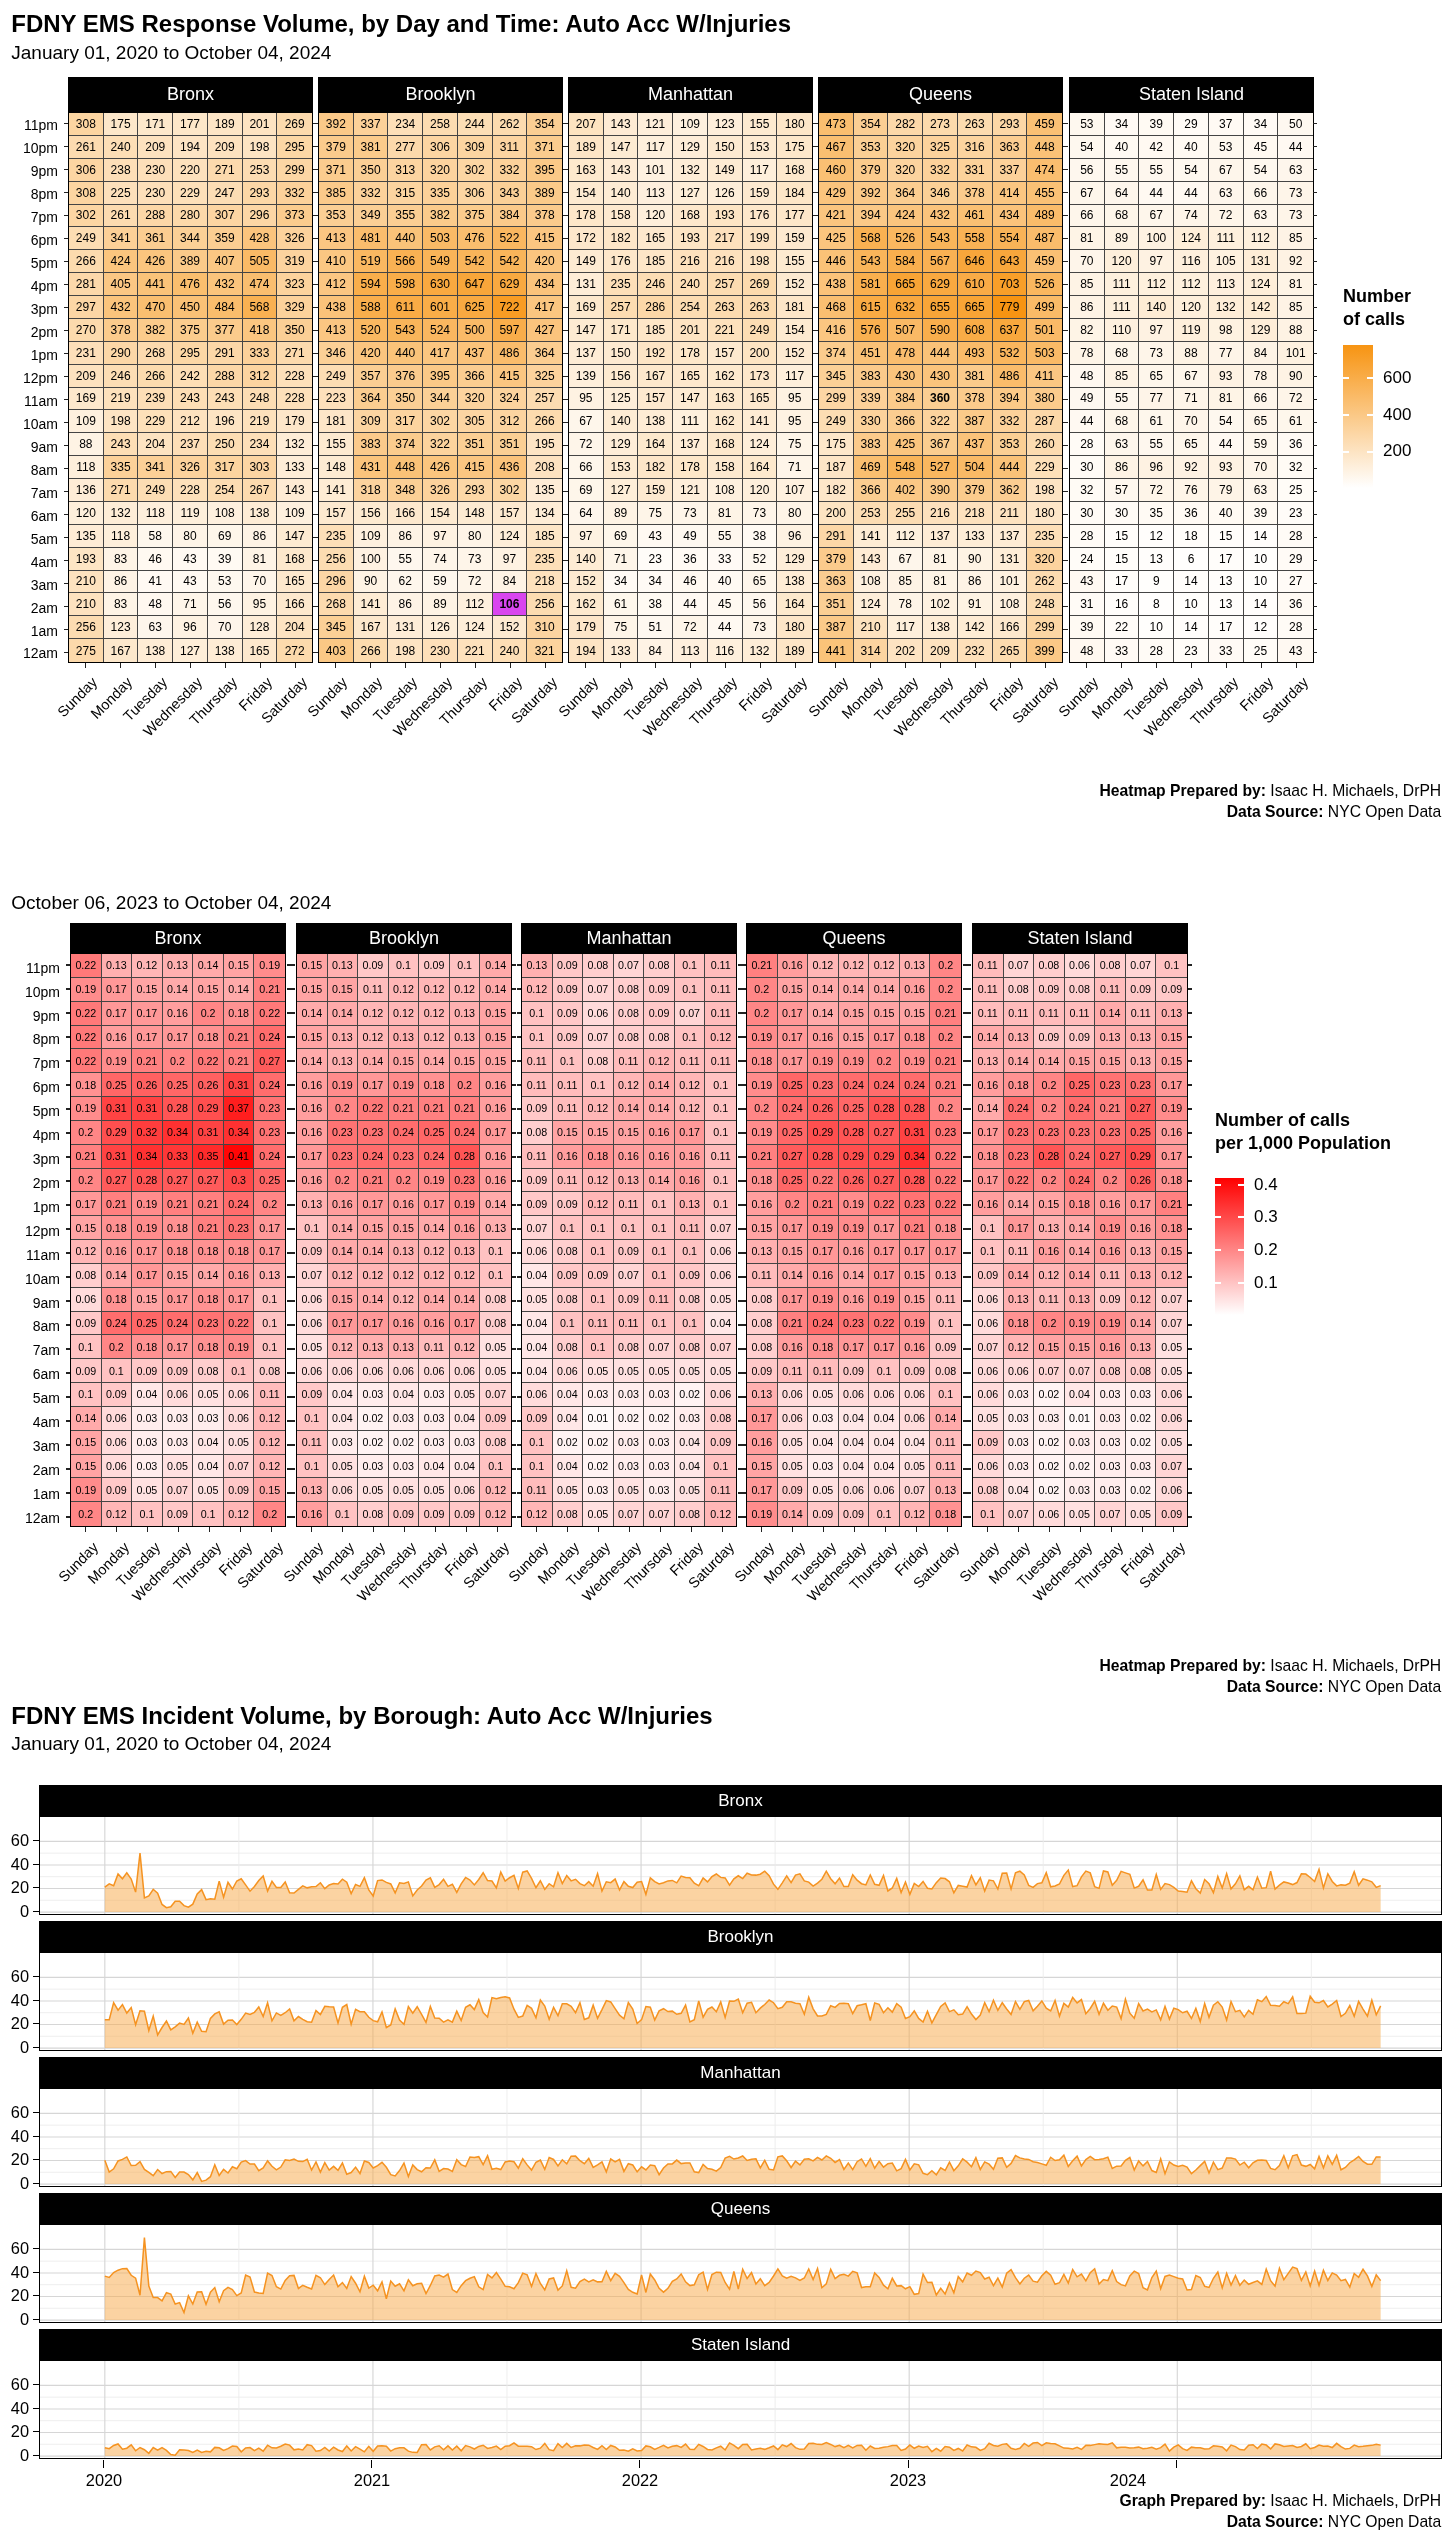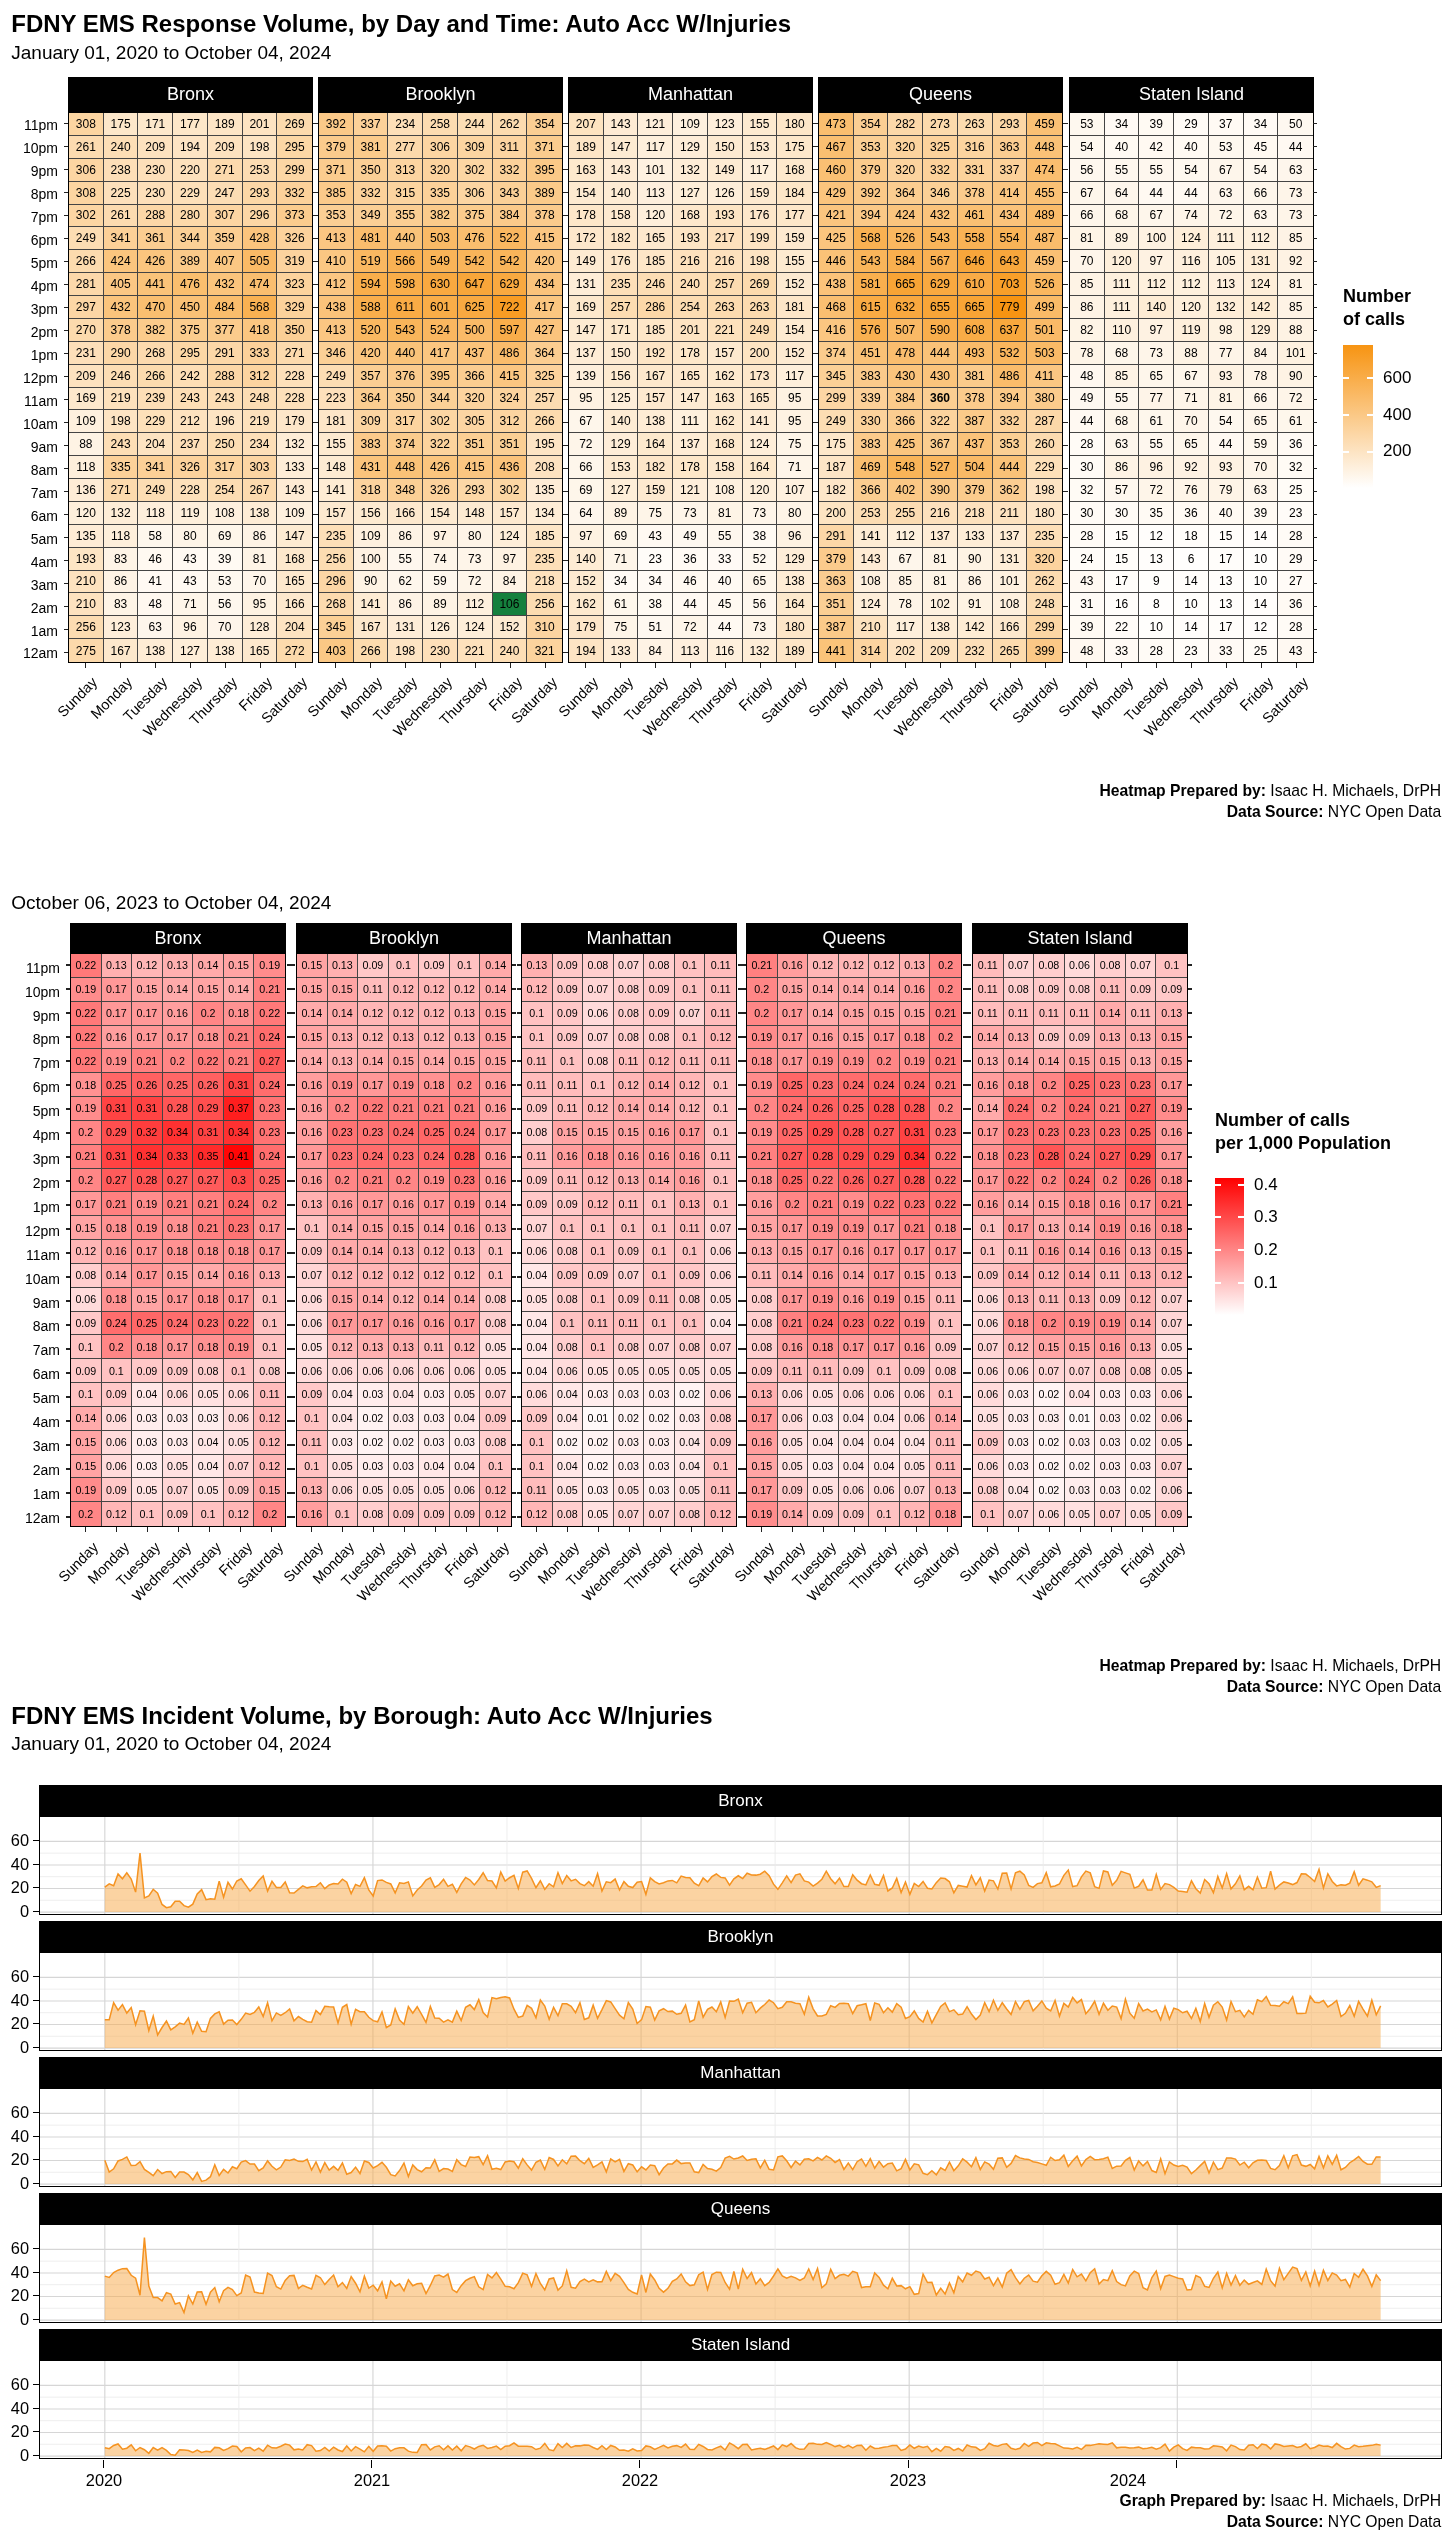--- a/index.html
+++ b/index.html
@@ -392,21 +392,21 @@
         <div class="hm-cell" style="background: rgb(254, 246, 236);">62</div>
         <div class="hm-cell" style="background: rgb(254, 247, 237);">59</div>
         <div class="hm-cell" style="background: rgb(254, 245, 233);">72</div>
         <div class="hm-cell" style="background: rgb(254, 243, 229);">84</div>
         <div class="hm-cell lastcol" style="background: rgb(253, 225, 189);">218</div>
         <div class="hm-cell" style="background: rgb(252, 218, 174);">268</div>
         <div class="hm-cell" style="background: rgb(254, 236, 212);">141</div>
         <div class="hm-cell" style="background: rgb(254, 243, 229);">86</div>
         <div class="hm-cell" style="background: rgb(254, 243, 228);">89</div>
         <div class="hm-cell" style="background: rgb(254, 240, 221);">112</div>
-        <div class="hm-cell" style="background: #15803d;">106</div>
+        <div class="hm-cell" style="background: #d946ef; font-weight: bold;">106</div>
         <div class="hm-cell lastcol" style="background: rgb(252, 220, 177);">256</div>
         <div class="hm-cell" style="background: rgb(251, 208, 150);">345</div>
         <div class="hm-cell" style="background: rgb(253, 232, 204);">167</div>
         <div class="hm-cell" style="background: rgb(254, 237, 215);">131</div>
         <div class="hm-cell" style="background: rgb(254, 238, 217);">126</div>
         <div class="hm-cell" style="background: rgb(254, 238, 217);">124</div>
         <div class="hm-cell" style="background: rgb(253, 234, 209);">152</div>
         <div class="hm-cell lastcol" style="background: rgb(252, 212, 161);">310</div>
         <div class="hm-cell lastrow" style="background: rgb(251, 200, 133);">403</div>
         <div class="hm-cell lastrow" style="background: rgb(252, 219, 174);">266</div>

